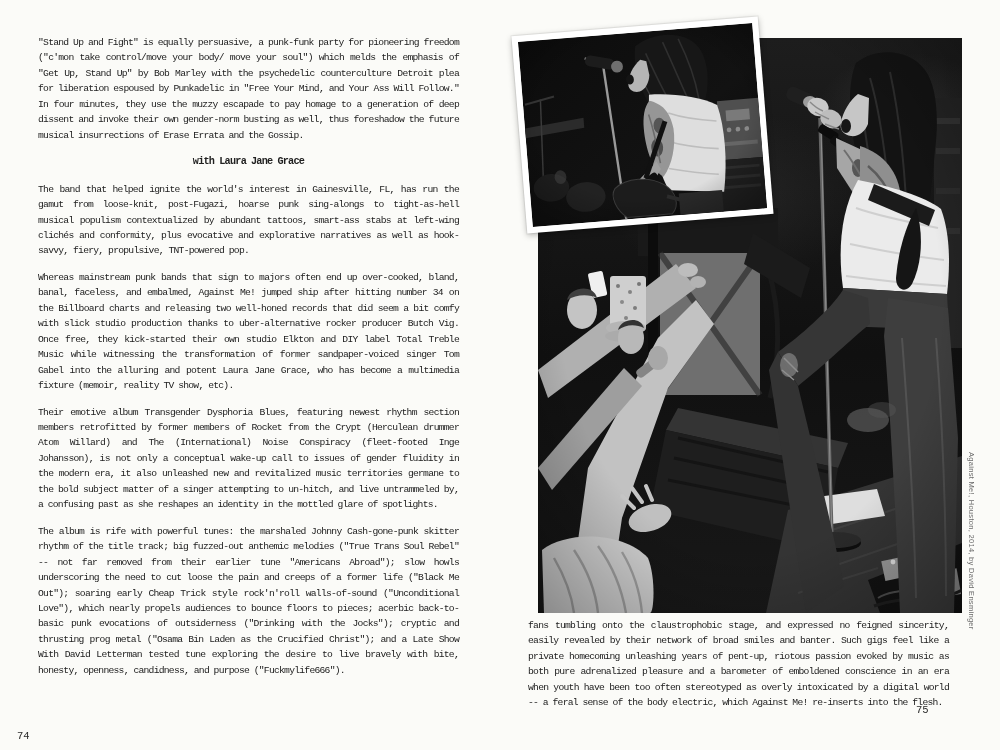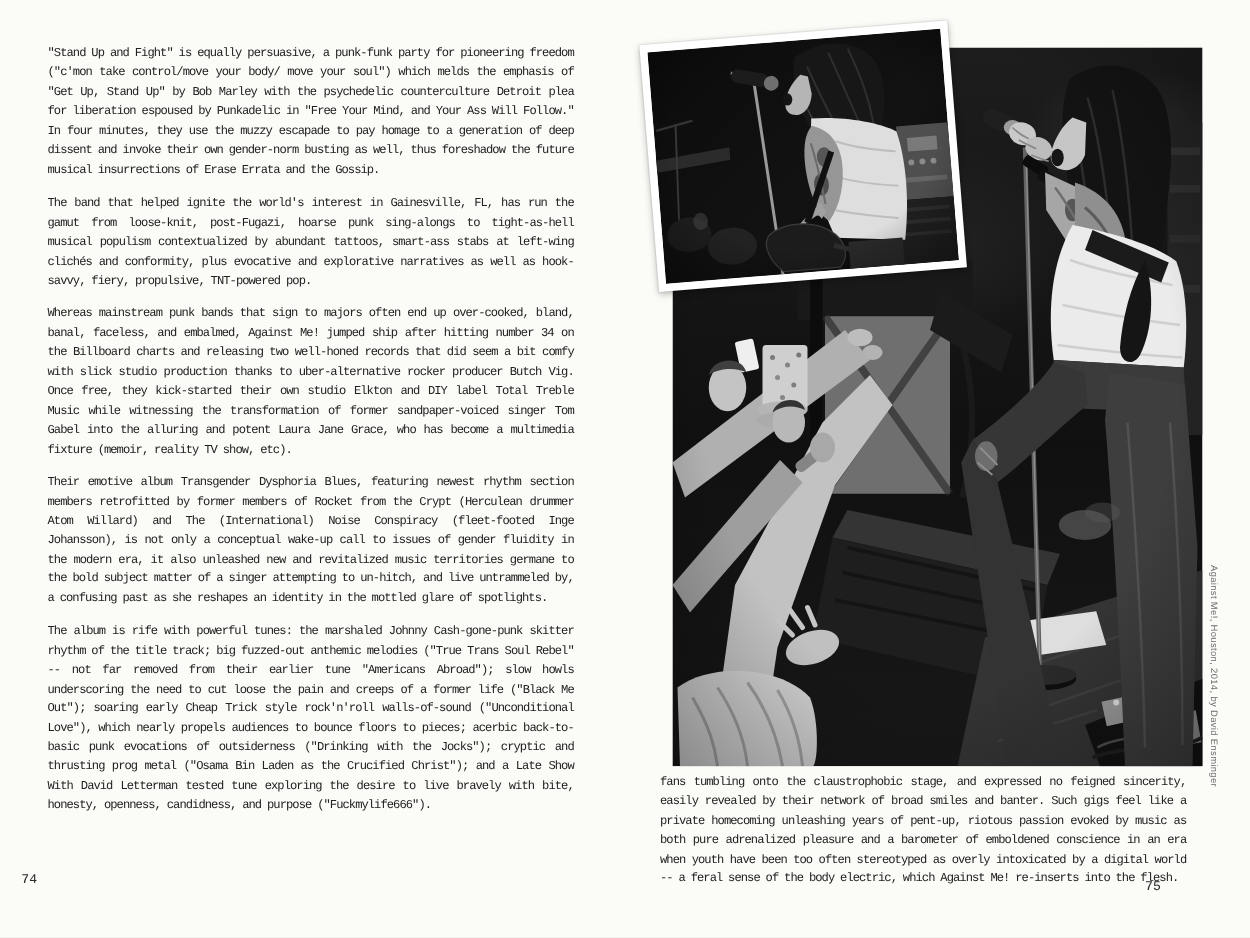--- a/index.html
+++ b/index.html
@@ -17,21 +17,21 @@
   .heading{text-align:center;margin:3px 0 12px;}
   .h-bold{font-weight:700;font-size:10.2px;}
   .h-note{font-size:9.7px;}
   
   .right-text{
     position:absolute;left:528px;top:618px;width:421px;margin:0;
     font-size:9.7px;line-height:15.45px;letter-spacing:-0.75px;word-spacing:-0.4px;
     text-align:justify;
   }
   .pagenum{position:absolute;font-size:10.5px;letter-spacing:0;color:#2b2b2b;}
-  .pn-left{left:17px;top:698px;}
+  .pn-left{left:17px;top:730px;}
   .pn-right{left:916px;top:704px;}
   
   figure{margin:0;padding:0;}
   .photo-main{
     position:absolute;left:538px;top:38px;width:424px;height:575px;
   }
   .photo-main svg{display:block;width:100%;height:100%;}
   .photo-inset{
     position:absolute;left:519px;top:26px;width:247px;height:198px;
     background:#ffffff;box-sizing:border-box;padding:6px;
@@ -47,20 +47,21 @@
 </style>
 </head>
 <body>
 
 <div class="spread">
 
   <section>
     <div class="text-col">
       <p class="para">"Stand Up and Fight" is equally persuasive, a punk-funk party for pioneering freedom ("c'mon take control/move your body/ move your soul") which melds the emphasis of "Get Up, Stand Up" by Bob Marley with the psychedelic counterculture Detroit plea for liberation espoused by Punkadelic in "Free Your Mind, and Your Ass Will Follow." In four minutes, they use the muzzy escapade to pay homage to a generation of deep dissent and invoke their own gender-norm busting as well, thus foreshadow the future musical insurrections of Erase Errata and the Gossip.</p>
       <div class="heading">
+        <div class="h-bold">with Laura Jane Grace</div>
       </div>
       <p class="para">The band that helped ignite the world's interest in Gainesville, FL, has run the gamut from loose-knit, post-Fugazi, hoarse punk sing-alongs to tight-as-hell musical populism contextualized by abundant tattoos, smart-ass stabs at left-wing clichés and conformity, plus evocative and explorative narratives as well as hook-savvy, fiery, propulsive, TNT-powered pop.</p>
       <p class="para">Whereas mainstream punk bands that sign to majors often end up over-cooked, bland, banal, faceless, and embalmed, Against Me! jumped ship after hitting number 34 on the Billboard charts and releasing two well-honed records that did seem a bit comfy with slick studio production thanks to uber-alternative rocker producer Butch Vig. Once free, they kick-started their own studio Elkton and DIY label Total Treble Music while witnessing the transformation of former sandpaper-voiced singer Tom Gabel into the alluring and potent Laura Jane Grace, who has become a multimedia fixture (memoir, reality TV show, etc).</p>
       <p class="para">Their emotive album Transgender Dysphoria Blues, featuring newest rhythm section members retrofitted by former members of Rocket from the Crypt (Herculean drummer Atom Willard) and The (International) Noise Conspiracy (fleet-footed Inge Johansson), is not only a conceptual wake-up call to issues of gender fluidity in the modern era, it also unleashed new and revitalized music territories germane to the bold subject matter of a singer attempting to un-hitch, and live untrammeled by, a confusing past as she reshapes an identity in the mottled glare of spotlights.</p>
       <p class="para">The album is rife with powerful tunes: the marshaled Johnny Cash-gone-punk skitter rhythm of the title track; big fuzzed-out anthemic melodies ("True Trans Soul Rebel" -- not far removed from their earlier tune "Americans Abroad"); slow howls underscoring the need to cut loose the pain and creeps of a former life ("Black Me Out"); soaring early Cheap Trick style rock'n'roll walls-of-sound ("Unconditional Love"), which nearly propels audiences to bounce floors to pieces; acerbic back-to-basic punk evocations of outsiderness ("Drinking with the Jocks"); cryptic and thrusting prog metal ("Osama Bin Laden as the Crucified Christ"); and a Late Show With David Letterman tested tune exploring the desire to live bravely with bite, honesty, openness, candidness, and purpose ("Fuckmylife666").</p>
     </div>
     <div class="pagenum pn-left">74</div>
   </section>
 
   <section>

